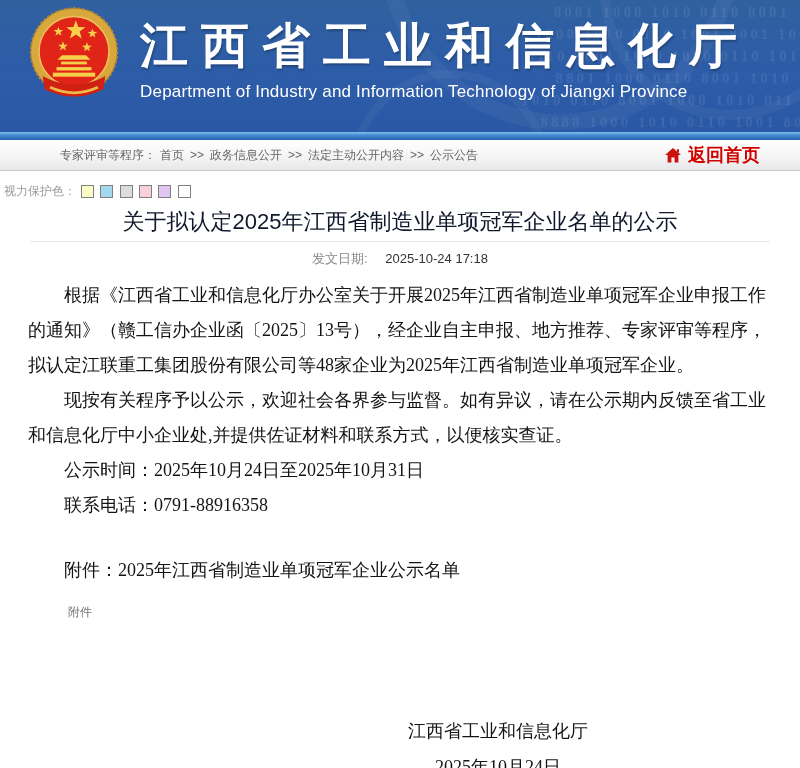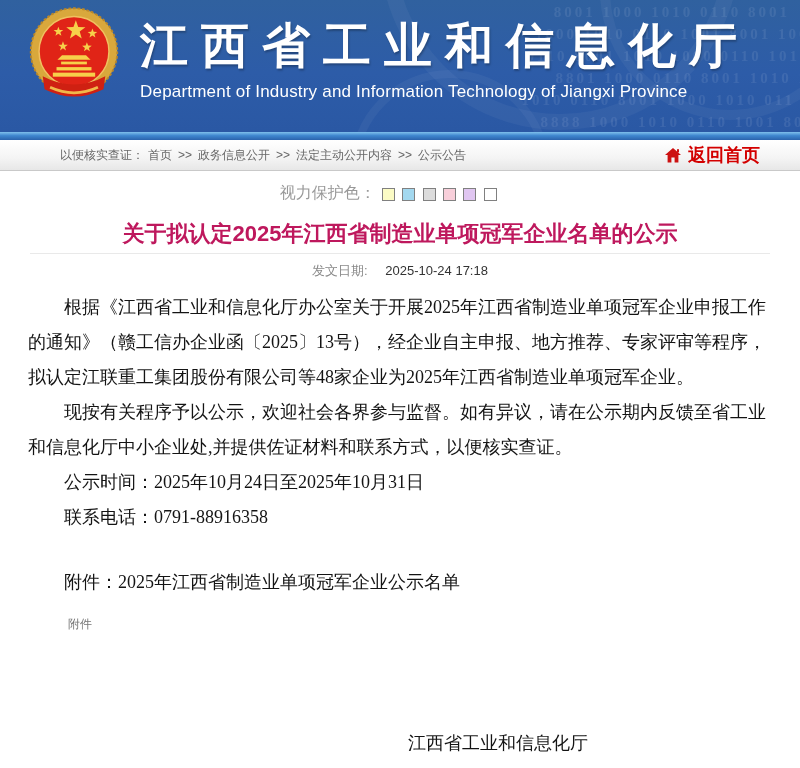--- a/index.html
+++ b/index.html
@@ -25,25 +25,25 @@
   .breadcrumb-bar { height:31px; background:linear-gradient(180deg,#ffffff 0%,#f4f4f4 60%,#e7e7e7 100%);
                     border-bottom:1px solid #c9c9c9; display:flex; align-items:center;
                     padding:0 40px 0 60px; font-size:12px; color:#666; }
   .crumb { color:#666; cursor:pointer; margin:0 4px; text-decoration:none; }
   .crumb-sep { color:#666; margin:0 2px; }
   .home-link { margin-left:auto; display:flex; align-items:center; gap:7px;
                color:#d30000; font-weight:bold; font-size:18px; cursor:pointer; }
 
   
   .content { background:#fff; }
-  .eye-protect { text-align:center; padding:12px 26px 0 4px; font-size:16px; color:#999; height:30px; }
+  .eye-protect { text-align:left; padding:12px 26px 0 4px; font-size:12px; color:#999; height:30px; }
   .swatch { display:inline-block; width:13px; height:13px; border:1px solid #808080;
             margin:0 1.5px; vertical-align:-3px; cursor:pointer; }
-  .article-title { text-align:center; color:#be185d; font-size:22px; font-weight:bold;
-                   margin-top:18px; line-height:30px; }
+  .article-title { text-align:center; color:#0f172a; font-size:22px; font-weight:normal;
+                   margin-top:6px; line-height:30px; }
   .title-divider { border:none; border-top:1px solid #e9e9e9; margin:4px 30px 0 30px; }
   .date-line { text-align:center; font-size:13px; color:#8a8a8a; margin-top:8px; height:20px; }
   .date-value { color:#333; font-weight:normal; margin-left:14px; }
 
   .body-text { margin:8px 28px 0 28px; font-family:Liberation Serif, serif;
                font-size:18px; line-height:35px; color:#141414; }
   .body-text p { text-indent:2em; }
   .spacer-line { height:30px; }
   .attach-small { margin:16px 8px 0 68px; font-size:12px; color:#777;
                   font-family:"Liberation Sans", sans-serif; cursor:pointer; }
@@ -90,21 +90,21 @@
   </div>
 
   <div class="titles">
     <div class="main-title">江西省工业和信息化厅</div>
     <div class="sub-title">Department of Industry and Information Technology of Jiangxi Province</div>
   </div>
 </div>
 <div class="header-strip"></div>
 
 <div class="breadcrumb-bar">
-  <span>以便核实查证：</span>
+  <span>专家评审等程序：</span>
   <span class="crumb">首页</span>
   <span class="crumb-sep">&gt;&gt;</span>
   <span class="crumb">政务信息公开</span>
   <span class="crumb-sep">&gt;&gt;</span>
   <span class="crumb">法定主动公开内容</span>
   <span class="crumb-sep">&gt;&gt;</span>
   <span class="crumb">公示公告</span>
 
   <span class="home-link">
     <svg width="16" height="15" viewBox="0 0 16 15">

